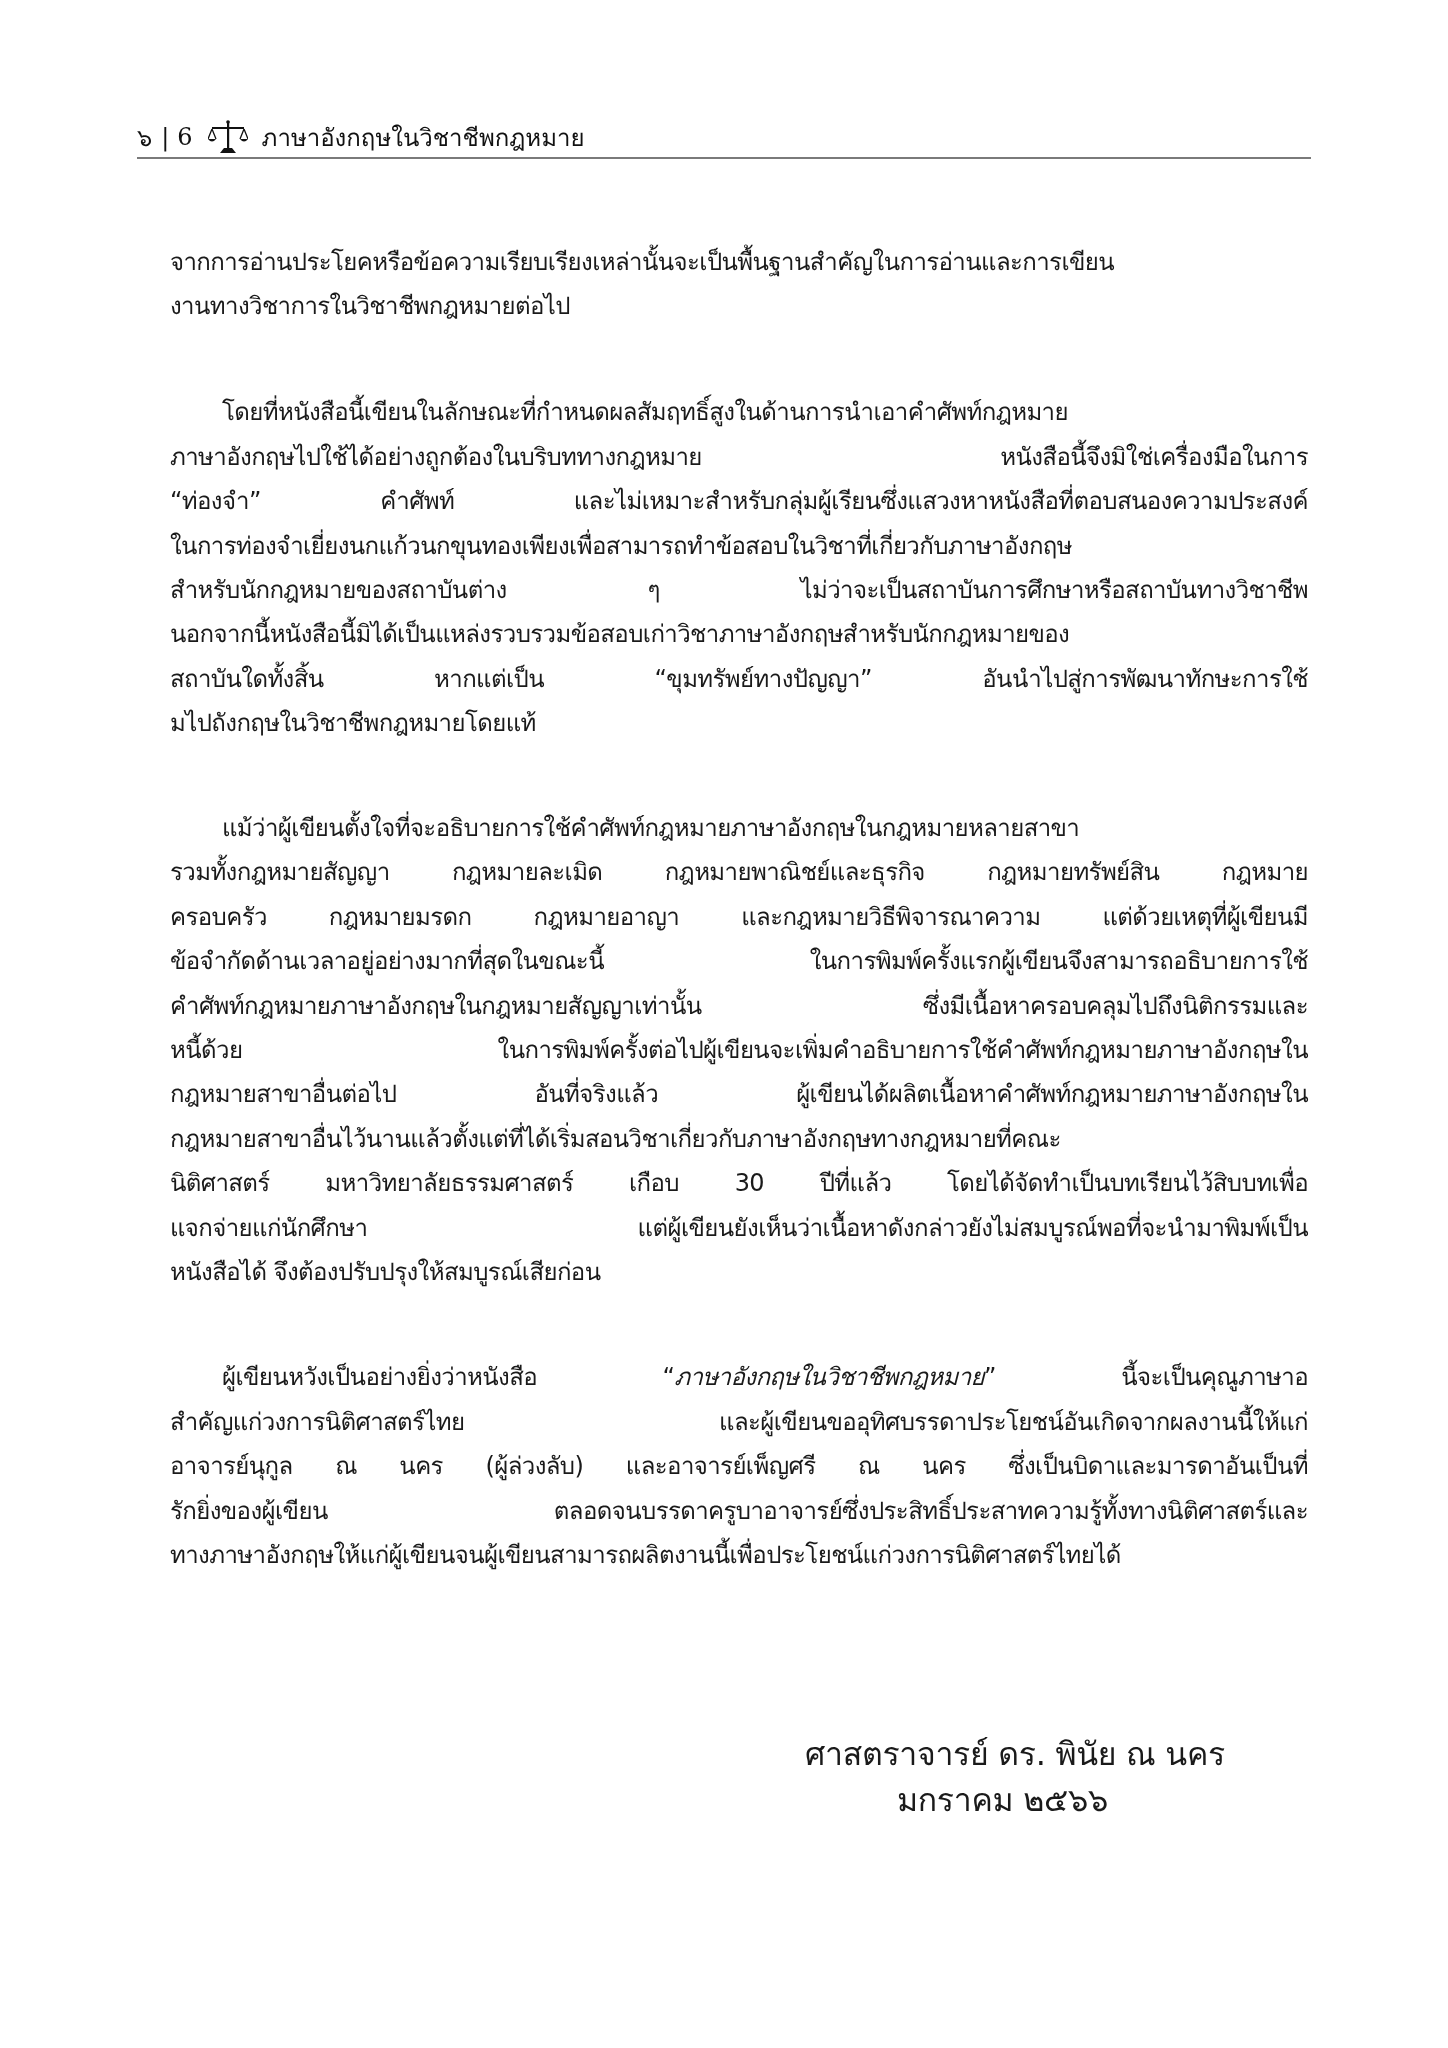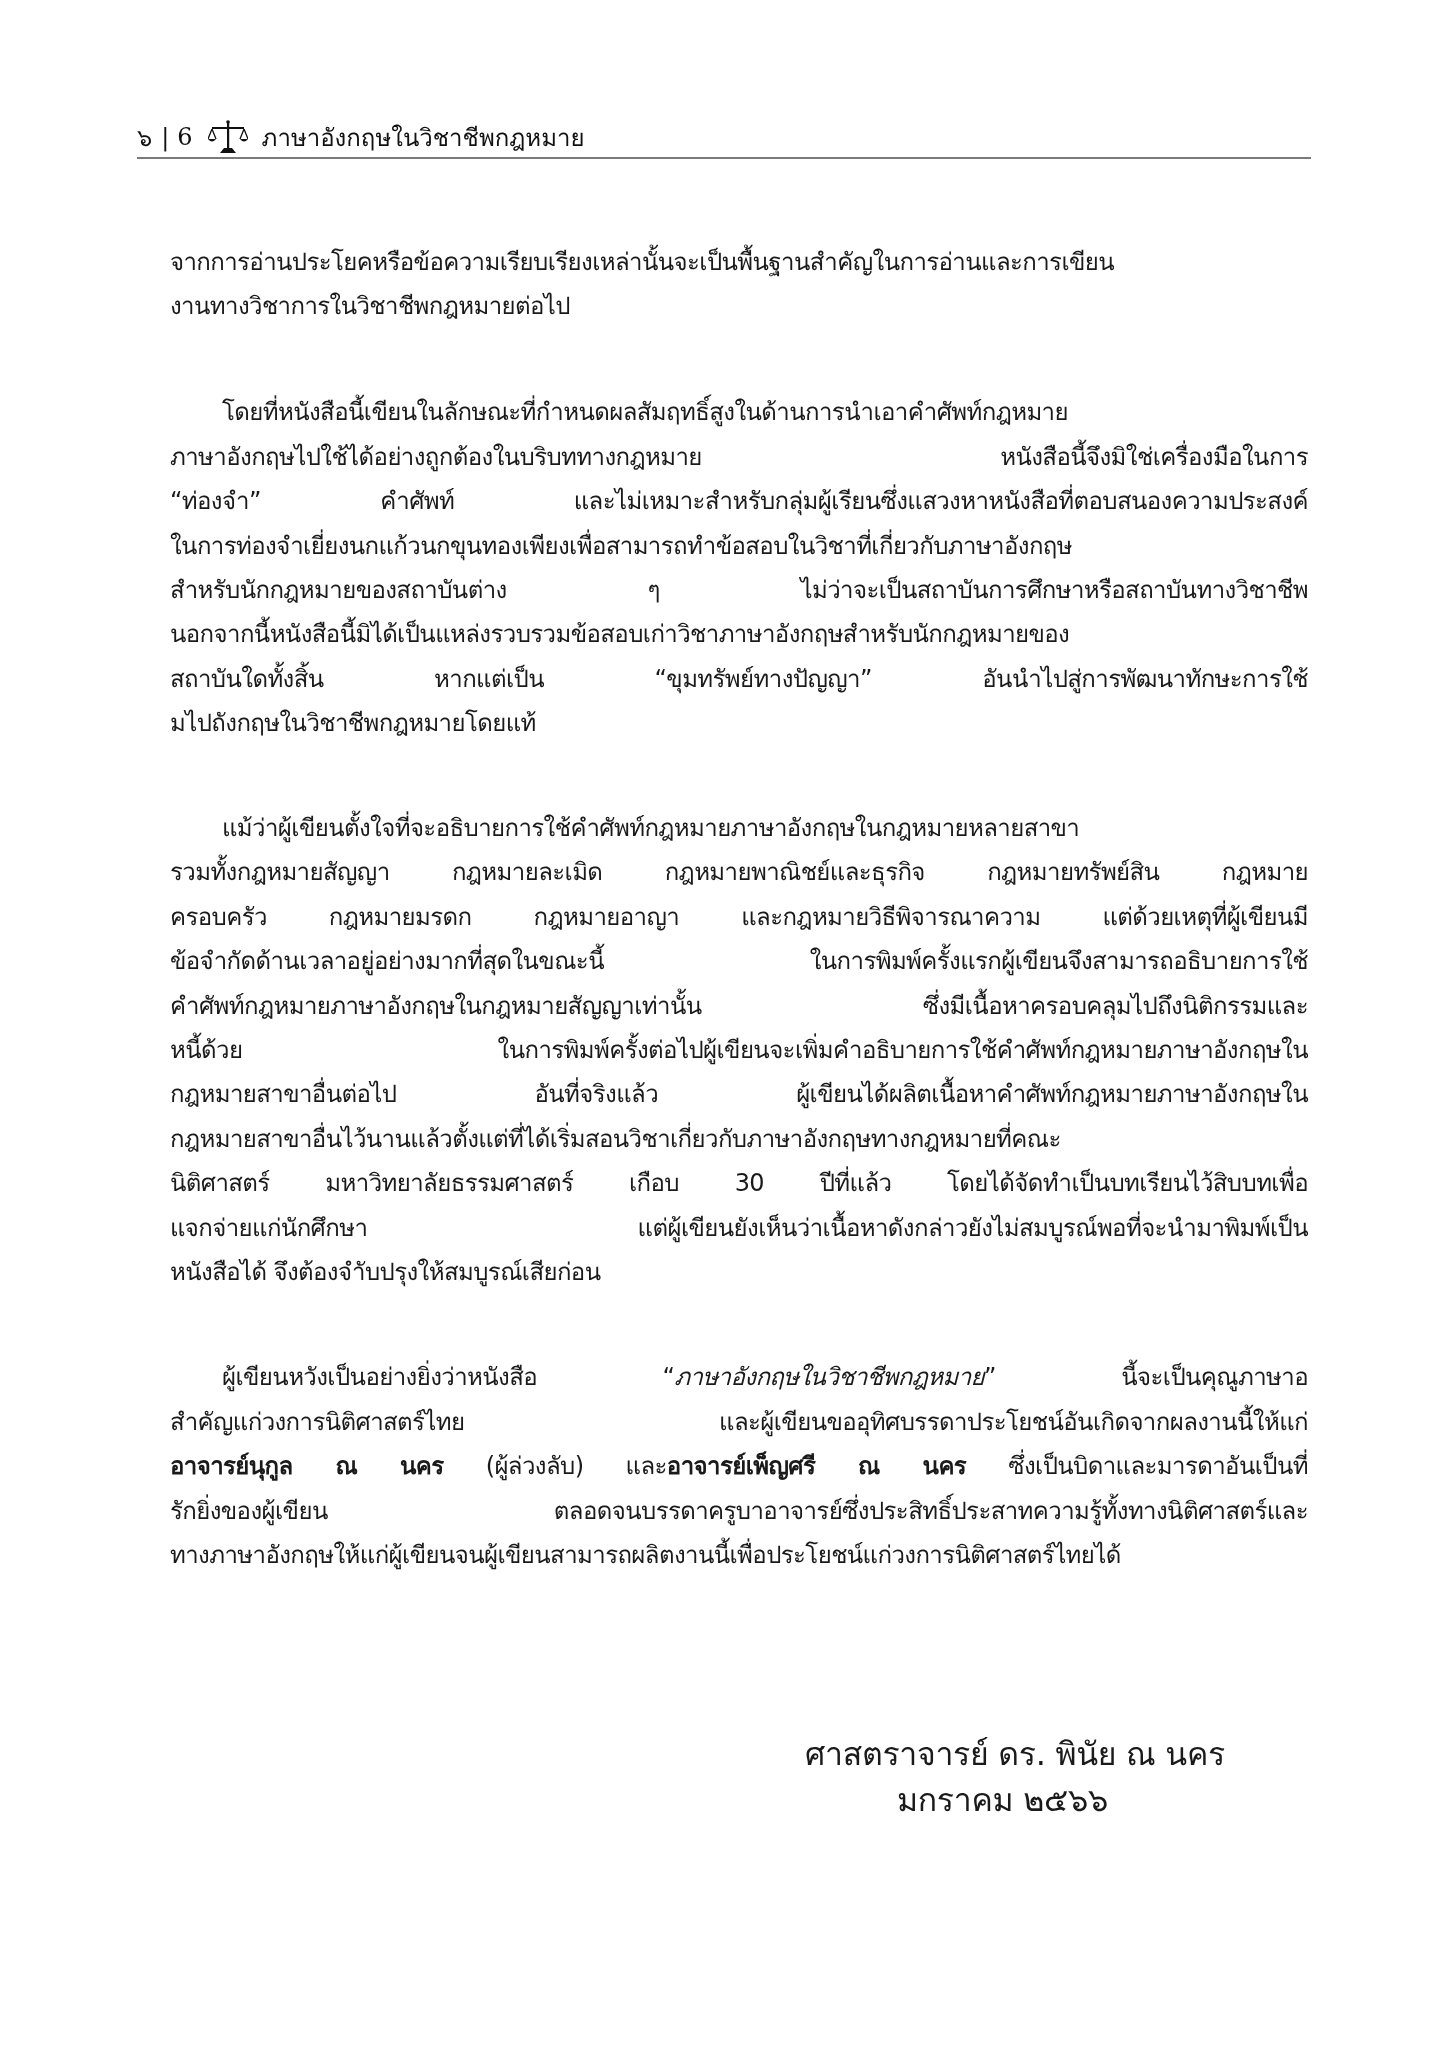--- a/index.html
+++ b/index.html
@@ -9,21 +9,21 @@
   .header-row { display: flex; align-items: center; height: 38px; font-family: "DejaVu Serif", "Liberation Serif", serif; font-size: 24px; color: #111; }
   .header-row .pgnum { letter-spacing: 1px; }
   .header-row .sep { margin: 0 8px; }
   .header-row .icon { width: 40px; height: 34px; margin: 0 14px 0 14px; }
   .header-rule { position: absolute; left: 0; top: 39px; width: 1174px; height: 2px; background: #7a7a7a; }
   .body-text { position: absolute; left: 170px; top: 0; width: 1138px; }
   .line { position: absolute; left: 0; width: 1138px; height: 44px; font-size: 24px; line-height: 44px;
           white-space: nowrap; text-align: justify; text-align-last: justify; letter-spacing: -0.6px; }
   .line.indent { left: 52px; width: 1086px; }
   .line.last { text-align-last: left; }
-  .line b { font-weight: bold; }
+  .line b { font-weight: normal; }
   .line i { font-style: italic; }
   .sig { position: absolute; font-size: 32px; line-height: 44px; white-space: nowrap; letter-spacing: -0.3px; }
 </style>
 </head>
 <body>
 
 <div class="header">
   <div class="header-row">
     <span class="pgnum">๖</span>
     <span class="sep">|</span>
@@ -61,21 +61,21 @@
   <div class="line indent" style="top:806px">แม้ว่าผู้เขียนตั้งใจที่จะอธิบายการใช้คำศัพท์กฎหมายภาษาอังกฤษในกฎหมายหลายสาขา</div>
   <div class="line" style="top:850px">รวมทั้งกฎหมายสัญญา กฎหมายละเมิด กฎหมายพาณิชย์และธุรกิจ กฎหมายทรัพย์สิน กฎหมาย</div>
   <div class="line" style="top:895px">ครอบครัว กฎหมายมรดก กฎหมายอาญา และกฎหมายวิธีพิจารณาความ แต่ด้วยเหตุที่ผู้เขียนมี</div>
   <div class="line" style="top:939px">ข้อจำกัดด้านเวลาอยู่อย่างมากที่สุดในขณะนี้ ในการพิมพ์ครั้งแรกผู้เขียนจึงสามารถอธิบายการใช้</div>
   <div class="line" style="top:984px">คำศัพท์กฎหมายภาษาอังกฤษในกฎหมายสัญญาเท่านั้น ซึ่งมีเนื้อหาครอบคลุมไปถึงนิติกรรมและ</div>
   <div class="line" style="top:1028px">หนี้ด้วย ในการพิมพ์ครั้งต่อไปผู้เขียนจะเพิ่มคำอธิบายการใช้คำศัพท์กฎหมายภาษาอังกฤษใน</div>
   <div class="line" style="top:1072px">กฎหมายสาขาอื่นต่อไป อันที่จริงแล้ว ผู้เขียนได้ผลิตเนื้อหาคำศัพท์กฎหมายภาษาอังกฤษใน</div>
   <div class="line" style="top:1117px">กฎหมายสาขาอื่นไว้นานแล้วตั้งแต่ที่ได้เริ่มสอนวิชาเกี่ยวกับภาษาอังกฤษทางกฎหมายที่คณะ</div>
   <div class="line" style="top:1161px">นิติศาสตร์ มหาวิทยาลัยธรรมศาสตร์ เกือบ 30 ปีที่แล้ว โดยได้จัดทำเป็นบทเรียนไว้สิบบทเพื่อ</div>
   <div class="line" style="top:1206px">แจกจ่ายแก่นักศึกษา แต่ผู้เขียนยังเห็นว่าเนื้อหาดังกล่าวยังไม่สมบูรณ์พอที่จะนำมาพิมพ์เป็น</div>
-  <div class="line last" style="top:1250px">หนังสือได้ จึงต้องจำับปรุงให้สมบูรณ์เสียก่อน</div>
+  <div class="line last" style="top:1250px">หนังสือได้ จึงต้องปรับปรุงให้สมบูรณ์เสียก่อน</div>
 
   <div class="line indent" style="top:1355px">
     <span>ผู้เขียนหวังเป็นอย่างยิ่งว่าหนังสือ “</span><i>ภาษาอังกฤษในวิชาชีพกฎหมาย</i><span>” นี้จะเป็นคุณูภาษาอ</span>
   </div>
   <div class="line" style="top:1400px">สำคัญแก่วงการนิติศาสตร์ไทย และผู้เขียนขออุทิศบรรดาประโยชน์อันเกิดจากผลงานนี้ให้แก่</div>
   <div class="line" style="top:1444px">
     <b>อาจารย์นุกูล ณ นคร</b><span> (ผู้ล่วงลับ) และ</span><b>อาจารย์เพ็ญศรี ณ นคร</b><span> ซึ่งเป็นบิดาและมารดาอันเป็นที่</span>
   </div>
   <div class="line" style="top:1489px">รักยิ่งของผู้เขียน ตลอดจนบรรดาครูบาอาจารย์ซึ่งประสิทธิ์ประสาทความรู้ทั้งทางนิติศาสตร์และ</div>
   <div class="line" style="top:1533px">ทางภาษาอังกฤษให้แก่ผู้เขียนจนผู้เขียนสามารถผลิตงานนี้เพื่อประโยชน์แก่วงการนิติศาสตร์ไทยได้</div>

